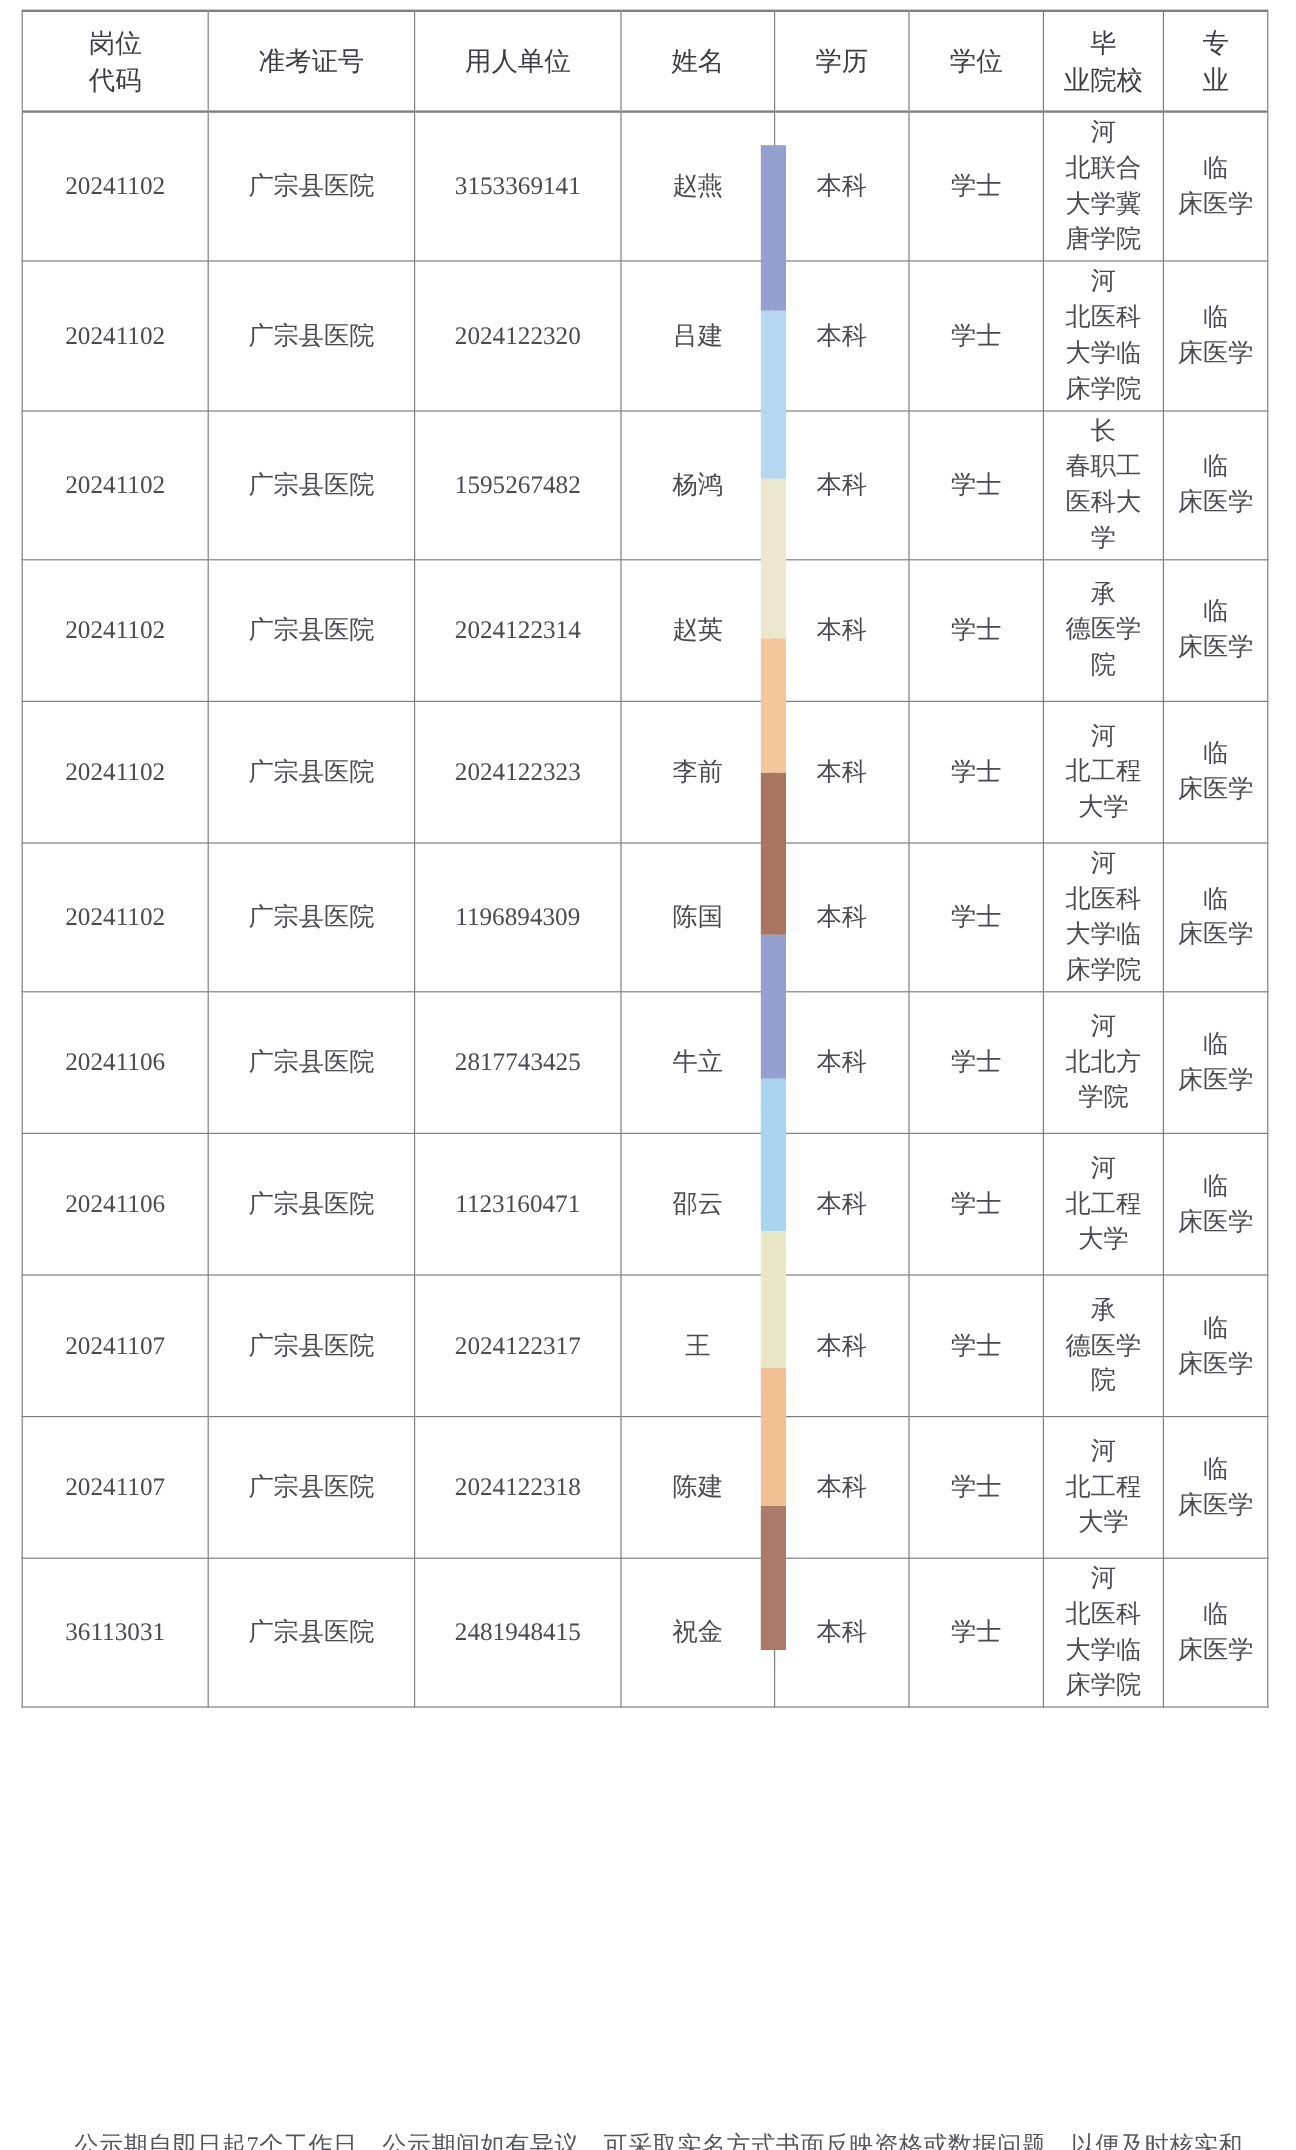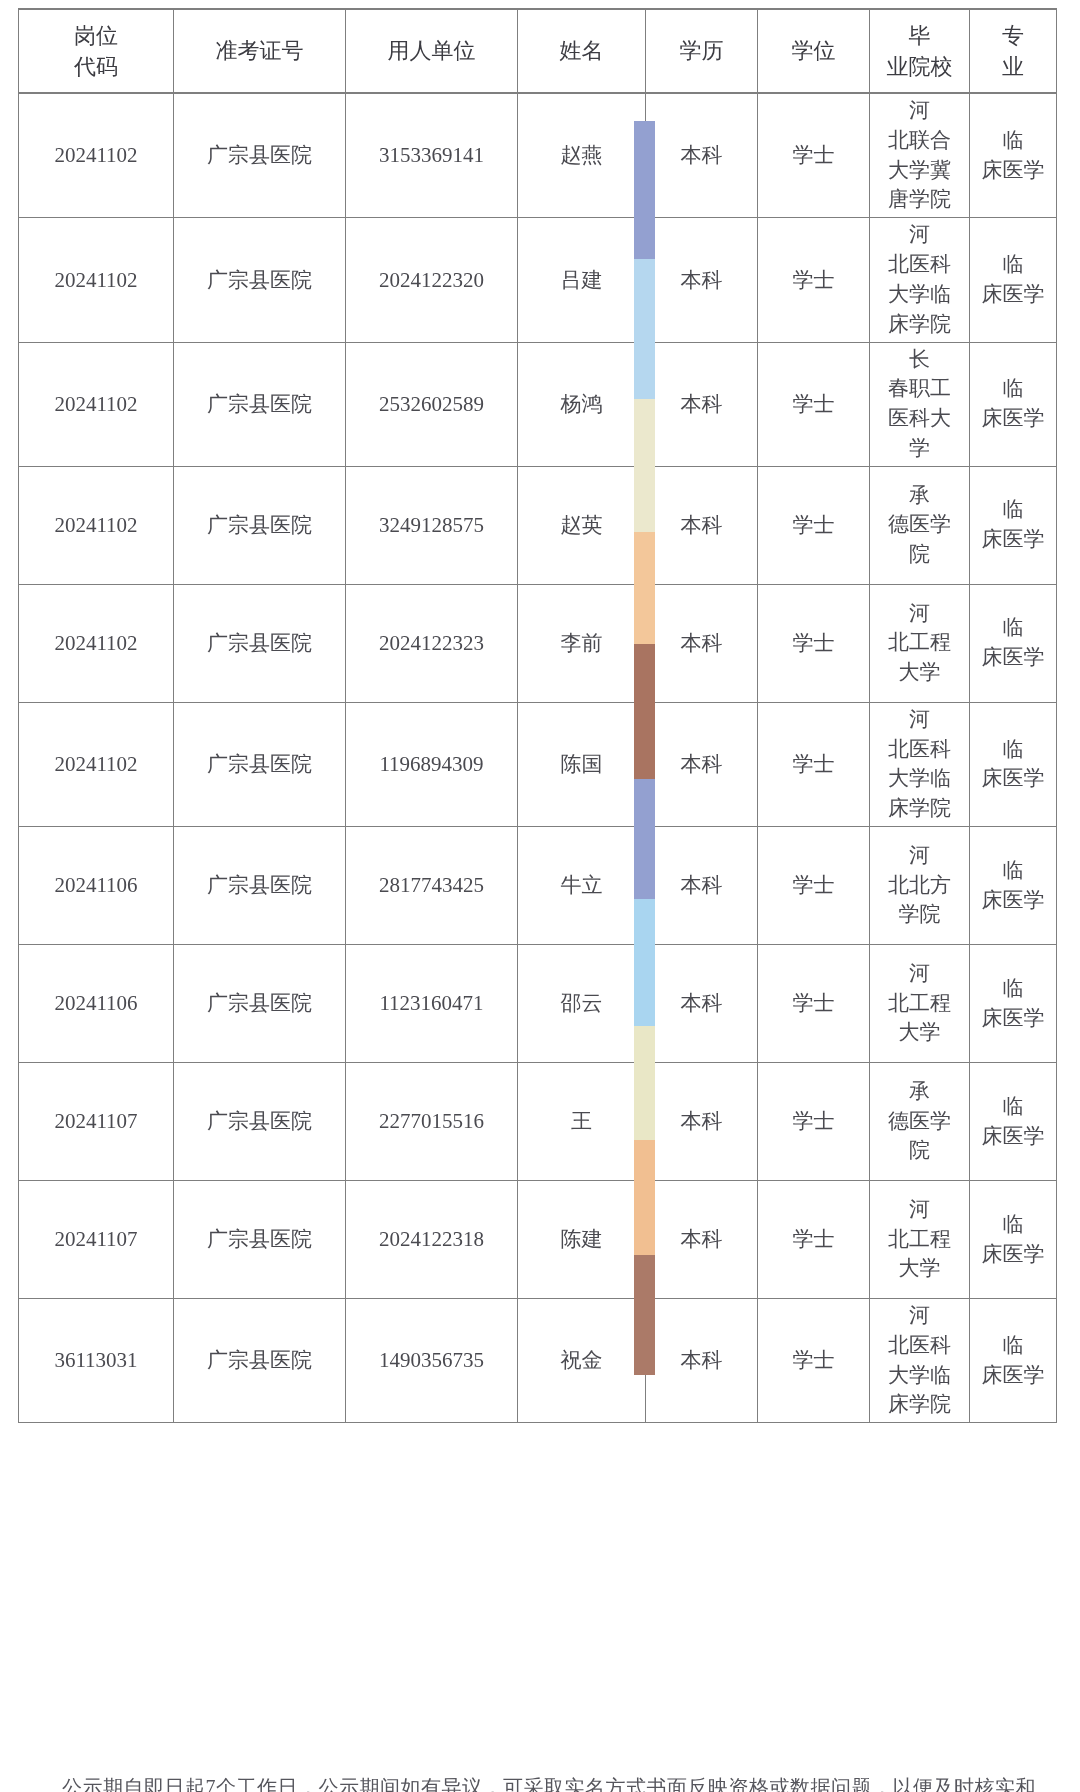--- a/index.html
+++ b/index.html
@@ -193,21 +193,21 @@
           <td>
             <span class="cell-stack">
               <span class="ln">临</span>
               <span class="ln">床医学</span>
             </span>
           </td>
         </tr>
         <tr>
           <td>20241102</td>
           <td>广宗县医院</td>
-          <td>2532602589</td>
+          <td>1595267482</td>
           <td>杨鸿</td>
           <td>本科</td>
           <td>学士</td>
           <td>
             <span class="cell-stack">
               <span class="ln">长</span>
               <span class="ln">春职工</span>
               <span class="ln">医科大</span>
               <span class="ln">学</span>
             </span>
@@ -215,21 +215,21 @@
           <td>
             <span class="cell-stack">
               <span class="ln">临</span>
               <span class="ln">床医学</span>
             </span>
           </td>
         </tr>
         <tr>
           <td>20241102</td>
           <td>广宗县医院</td>
-          <td>3249128575</td>
+          <td>2024122314</td>
           <td>赵英</td>
           <td>本科</td>
           <td>学士</td>
           <td>
             <span class="cell-stack">
               <span class="ln">承</span>
               <span class="ln">德医学</span>
               <span class="ln">院</span>
             </span>
           </td>
@@ -321,21 +321,21 @@
           <td>
             <span class="cell-stack">
               <span class="ln">临</span>
               <span class="ln">床医学</span>
             </span>
           </td>
         </tr>
         <tr>
           <td>20241107</td>
           <td>广宗县医院</td>
-          <td>2277015516</td>
+          <td>2024122317</td>
           <td>王</td>
           <td>本科</td>
           <td>学士</td>
           <td>
             <span class="cell-stack">
               <span class="ln">承</span>
               <span class="ln">德医学</span>
               <span class="ln">院</span>
             </span>
           </td>
@@ -363,21 +363,21 @@
           <td>
             <span class="cell-stack">
               <span class="ln">临</span>
               <span class="ln">床医学</span>
             </span>
           </td>
         </tr>
         <tr>
           <td>36113031</td>
           <td>广宗县医院</td>
-          <td>1490356735</td>
+          <td>2481948415</td>
           <td>祝金</td>
           <td>本科</td>
           <td>学士</td>
           <td>
             <span class="cell-stack">
               <span class="ln">河</span>
               <span class="ln">北医科</span>
               <span class="ln">大学临</span>
               <span class="ln">床学院</span>
             </span>

